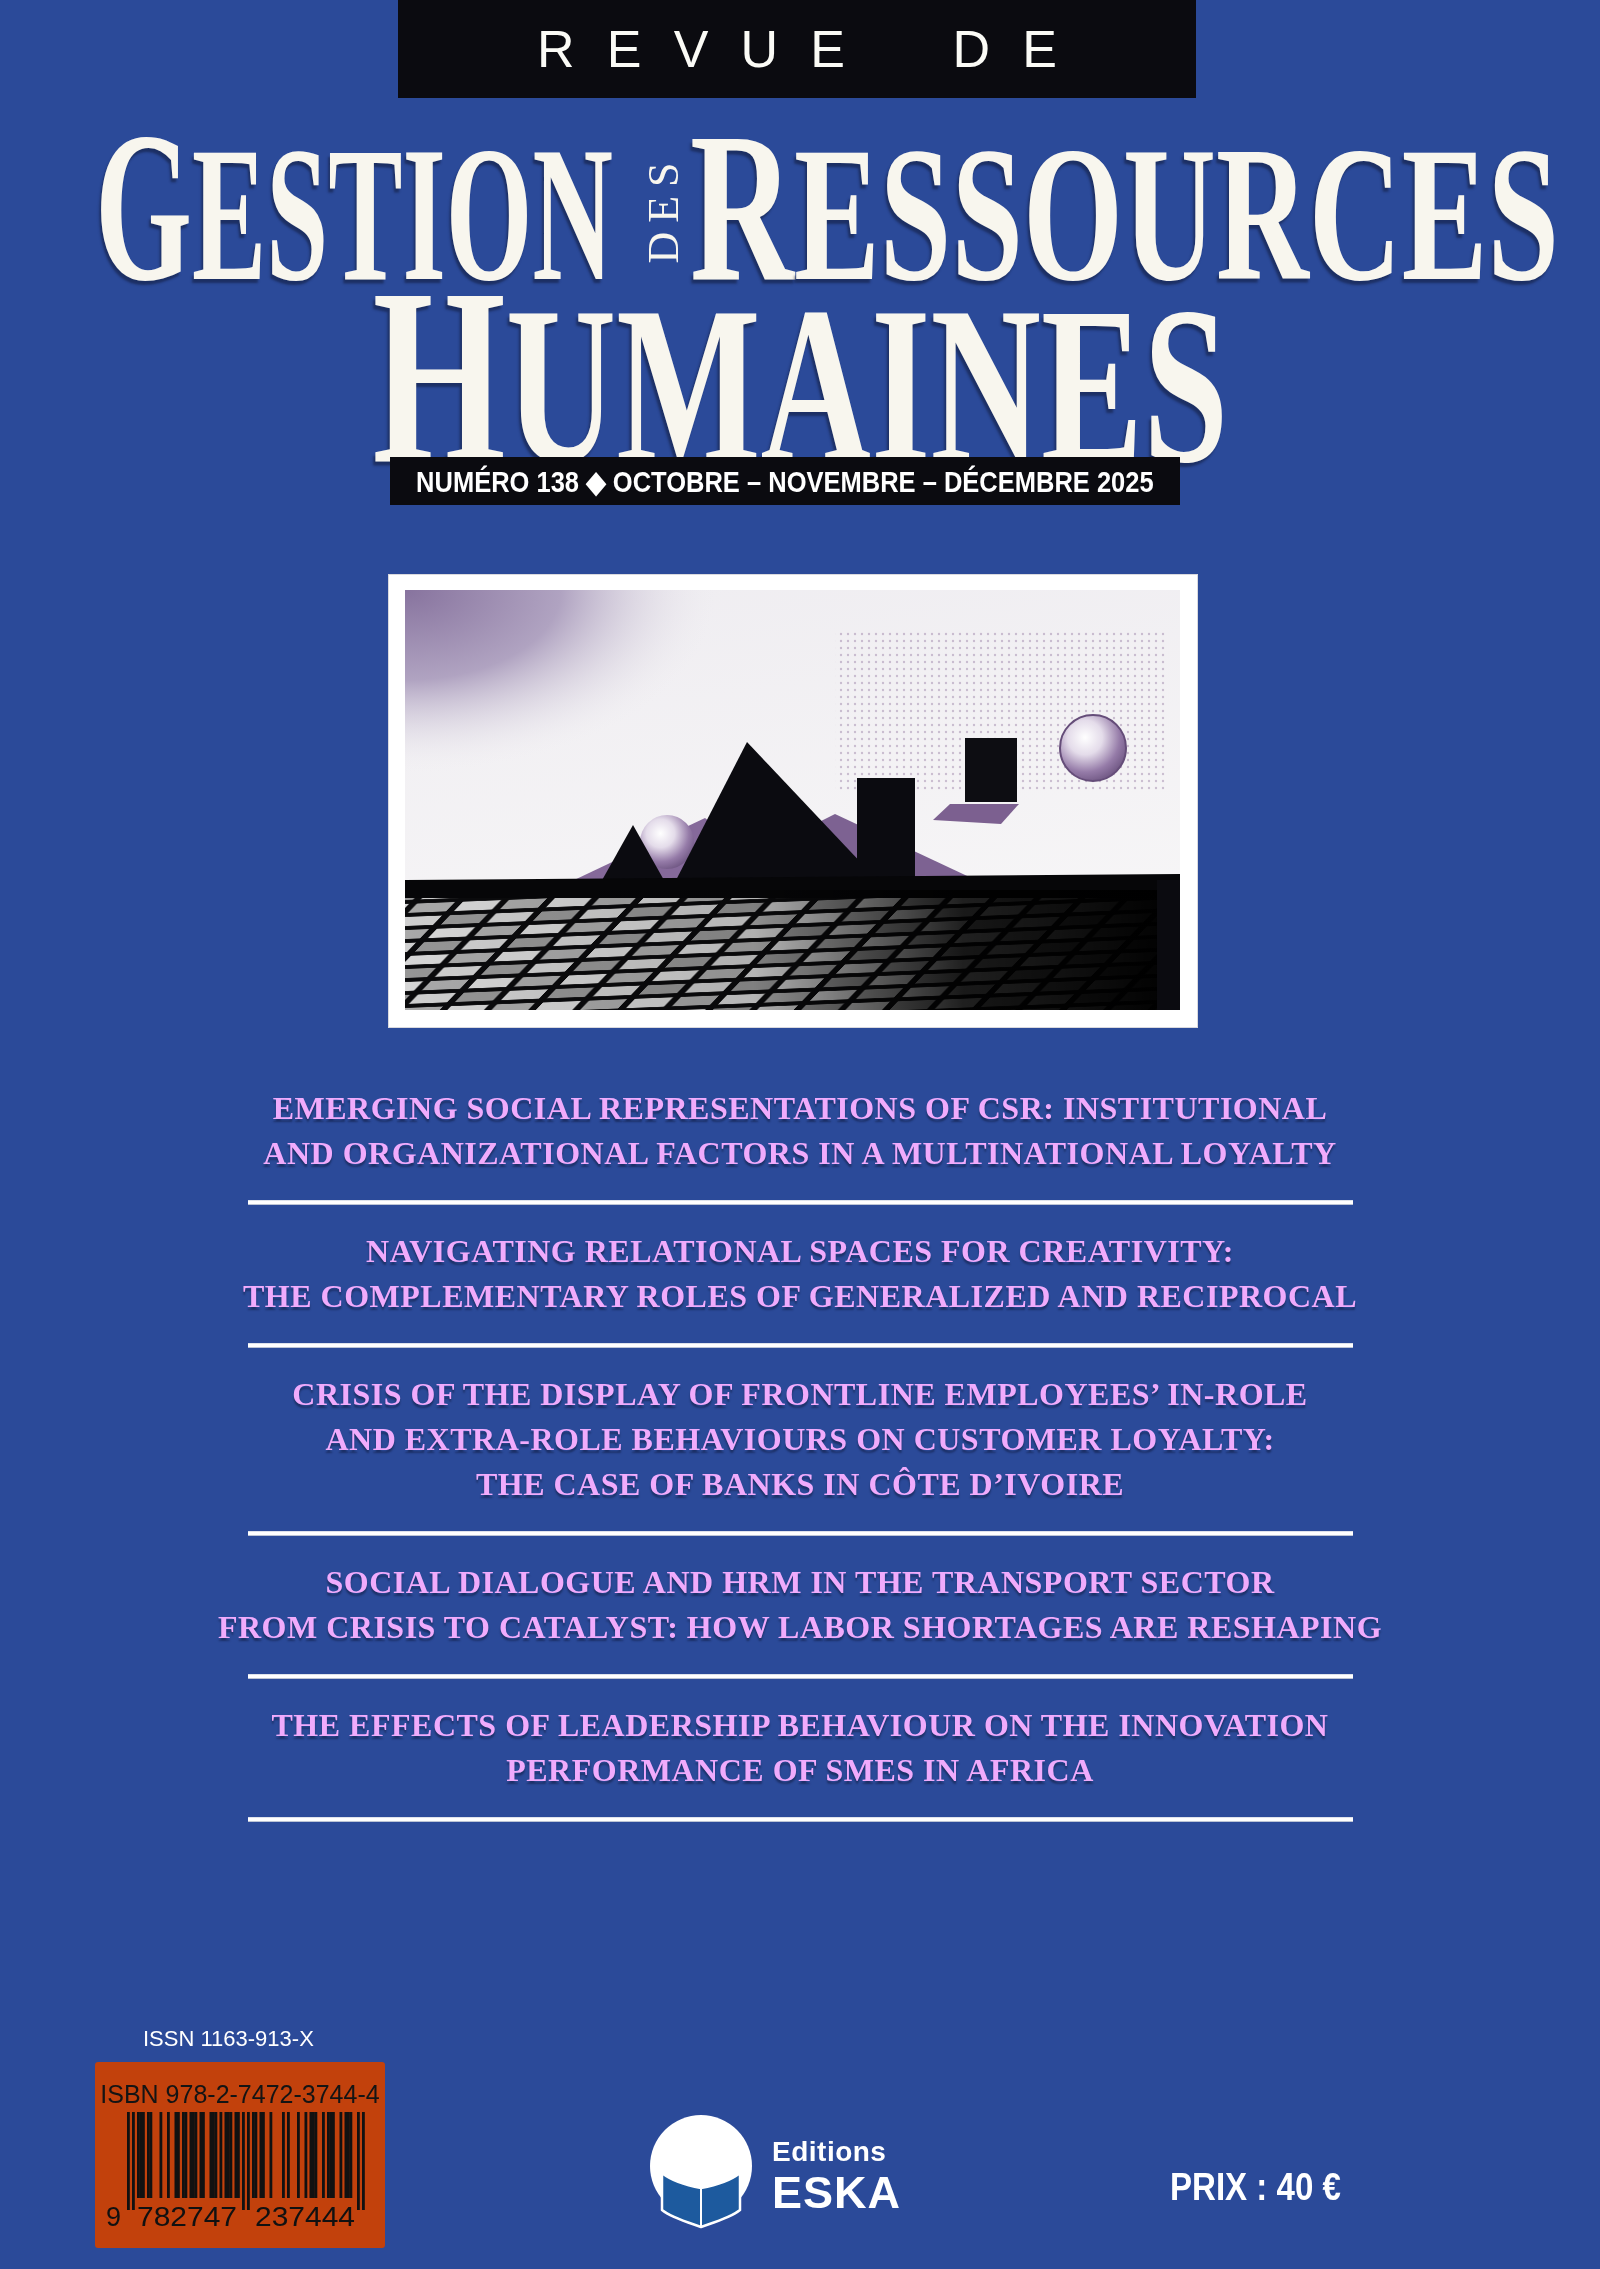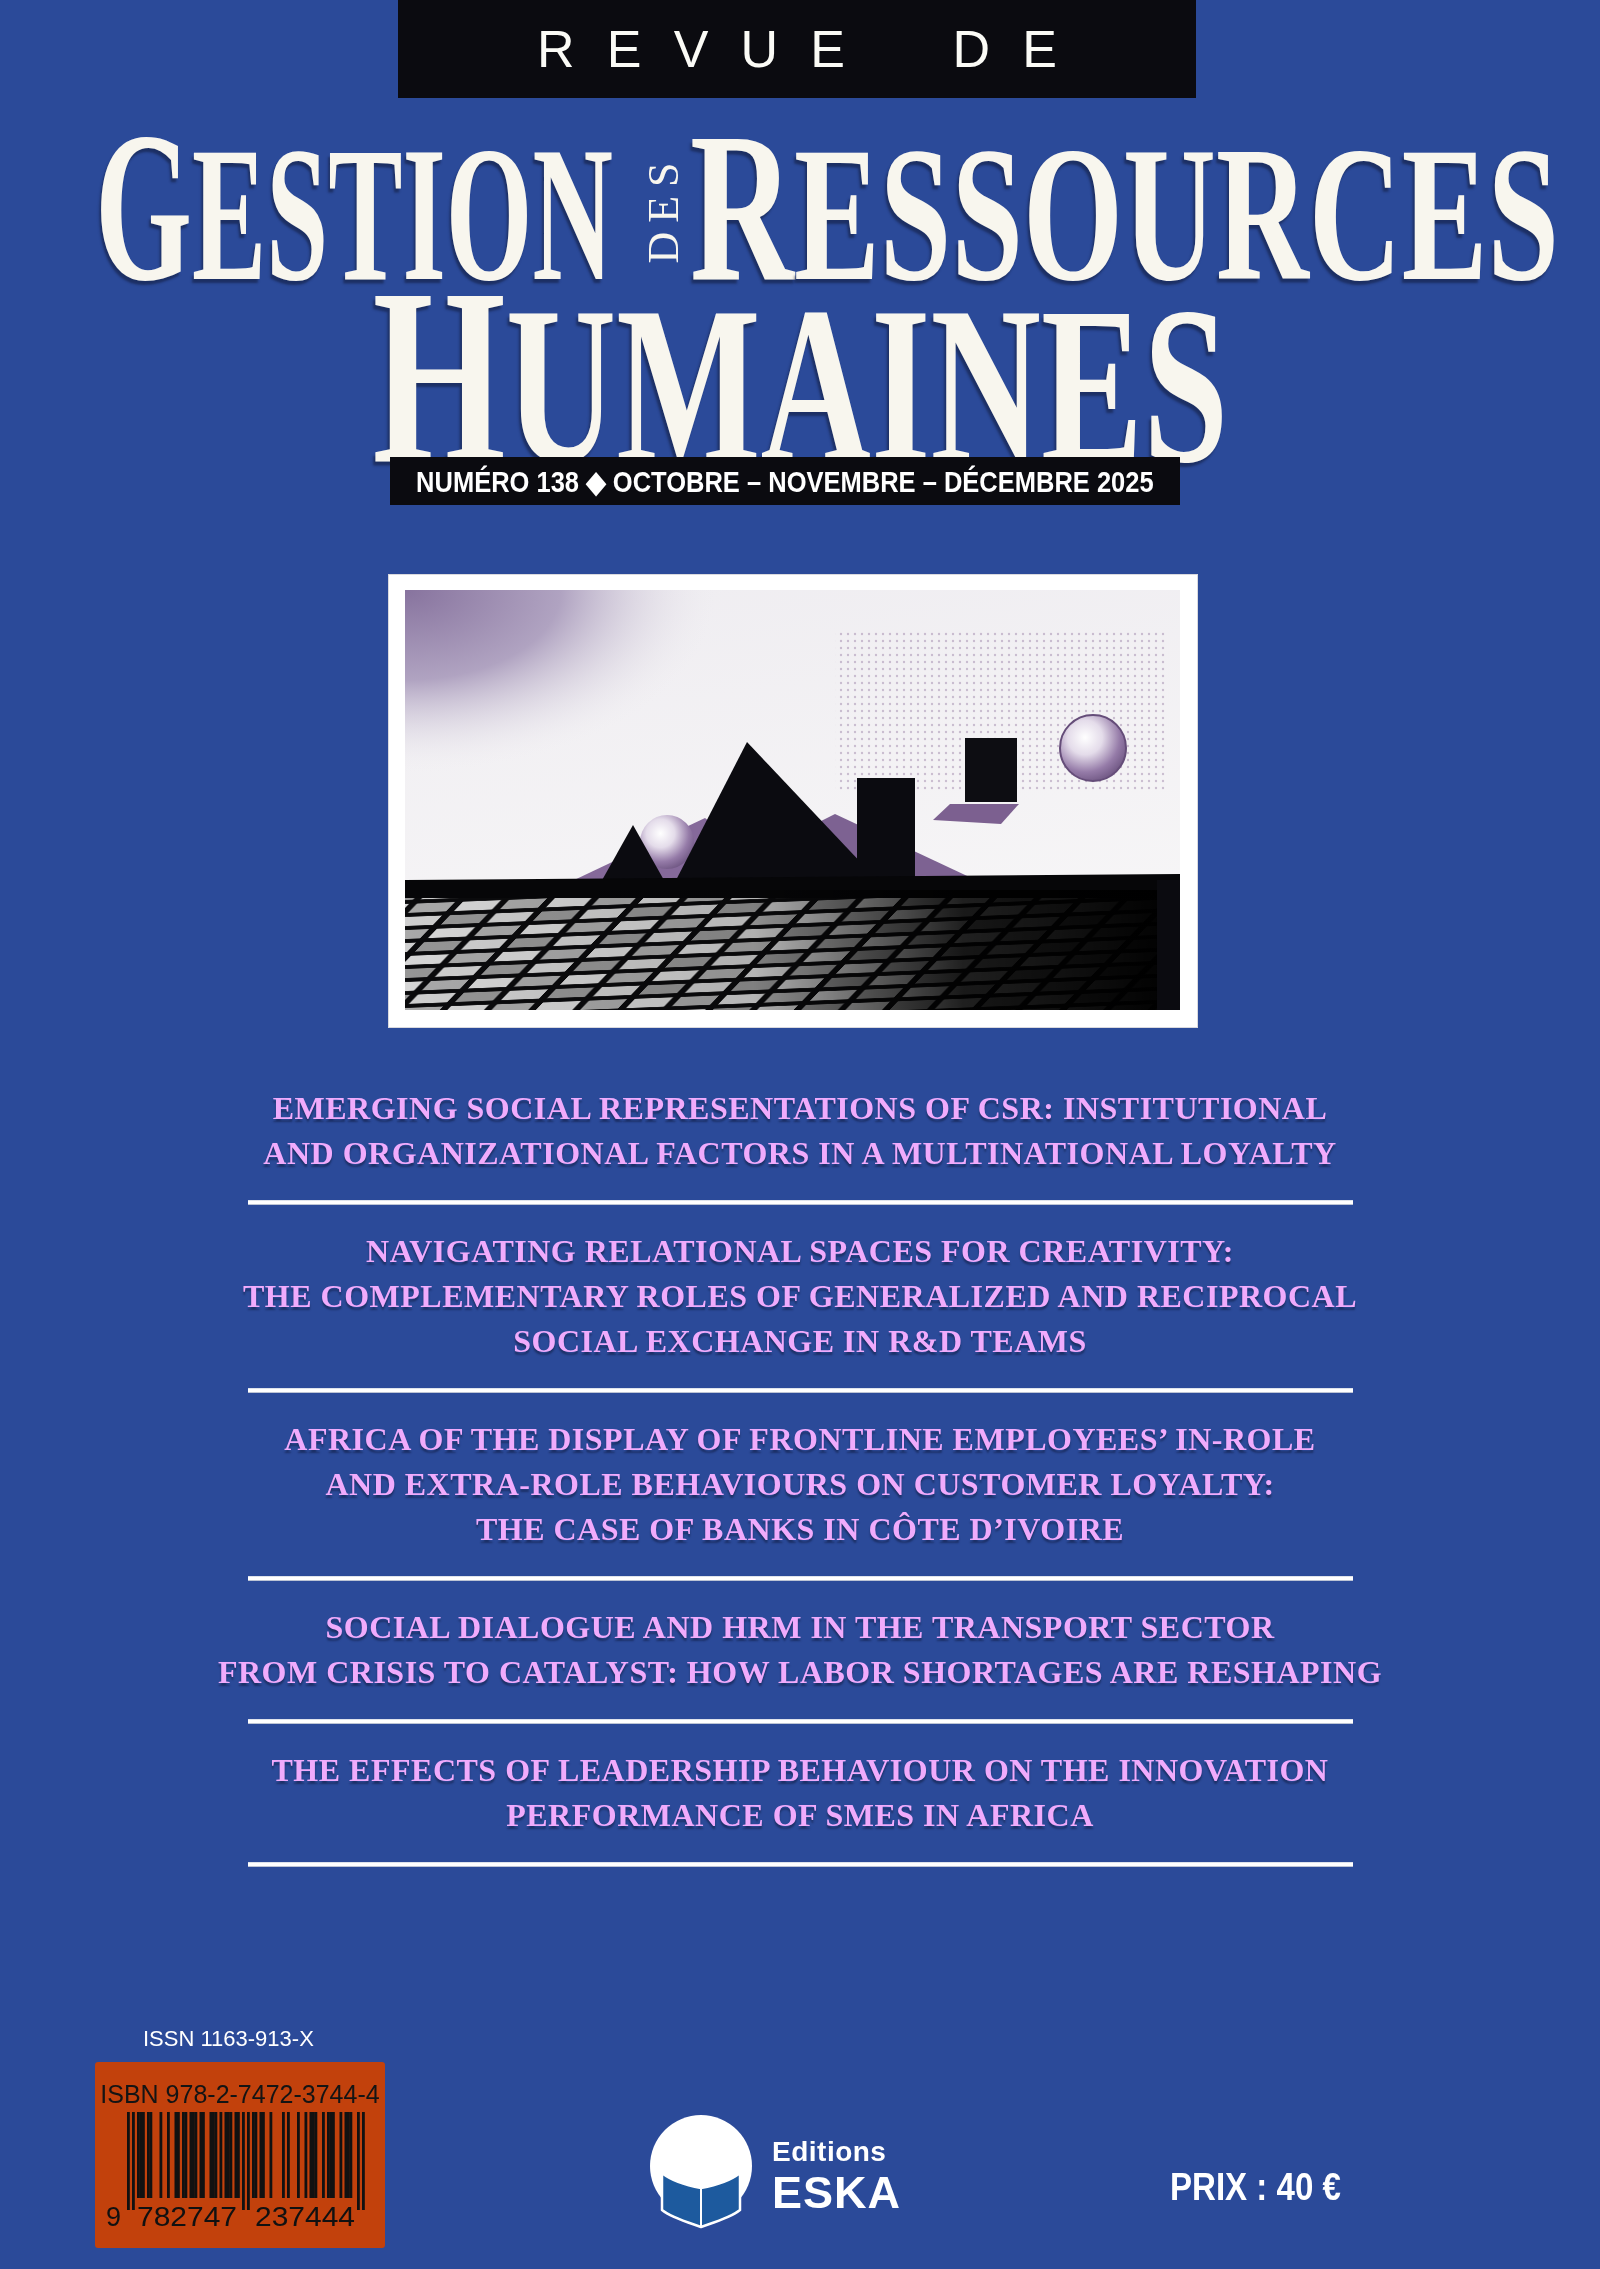--- a/index.html
+++ b/index.html
@@ -150,25 +150,24 @@
 
   <div class="articles">
     <div class="article">
       <div class="ln">EMERGING SOCIAL REPRESENTATIONS OF CSR: INSTITUTIONAL</div>
       <div class="ln">AND ORGANIZATIONAL FACTORS IN A MULTINATIONAL LOYALTY</div>
     </div>
     <div class="sep"></div>
     <div class="article">
       <div class="ln">NAVIGATING RELATIONAL SPACES FOR CREATIVITY:</div>
       <div class="ln">THE COMPLEMENTARY ROLES OF GENERALIZED AND RECIPROCAL</div>
-      <div class="ln">SOCIAL EXCHANGE IN R&amp;D TEAMS</div>
-    </div>
-    <div class="sep"></div>
-    <div class="article">
-      <div class="ln">AFRICA OF THE DISPLAY OF FRONTLINE EMPLOYEES’ IN-ROLE</div>
+    </div>
+    <div class="sep"></div>
+    <div class="article">
+      <div class="ln">CRISIS OF THE DISPLAY OF FRONTLINE EMPLOYEES’ IN-ROLE</div>
       <div class="ln">AND EXTRA-ROLE BEHAVIOURS ON CUSTOMER LOYALTY:</div>
       <div class="ln">THE CASE OF BANKS IN CÔTE D’IVOIRE</div>
     </div>
     <div class="sep"></div>
     <div class="article">
       <div class="ln">SOCIAL DIALOGUE AND HRM IN THE TRANSPORT SECTOR</div>
       <div class="ln">FROM CRISIS TO CATALYST: HOW LABOR SHORTAGES ARE RESHAPING</div>
     </div>
     <div class="sep"></div>
     <div class="article">

